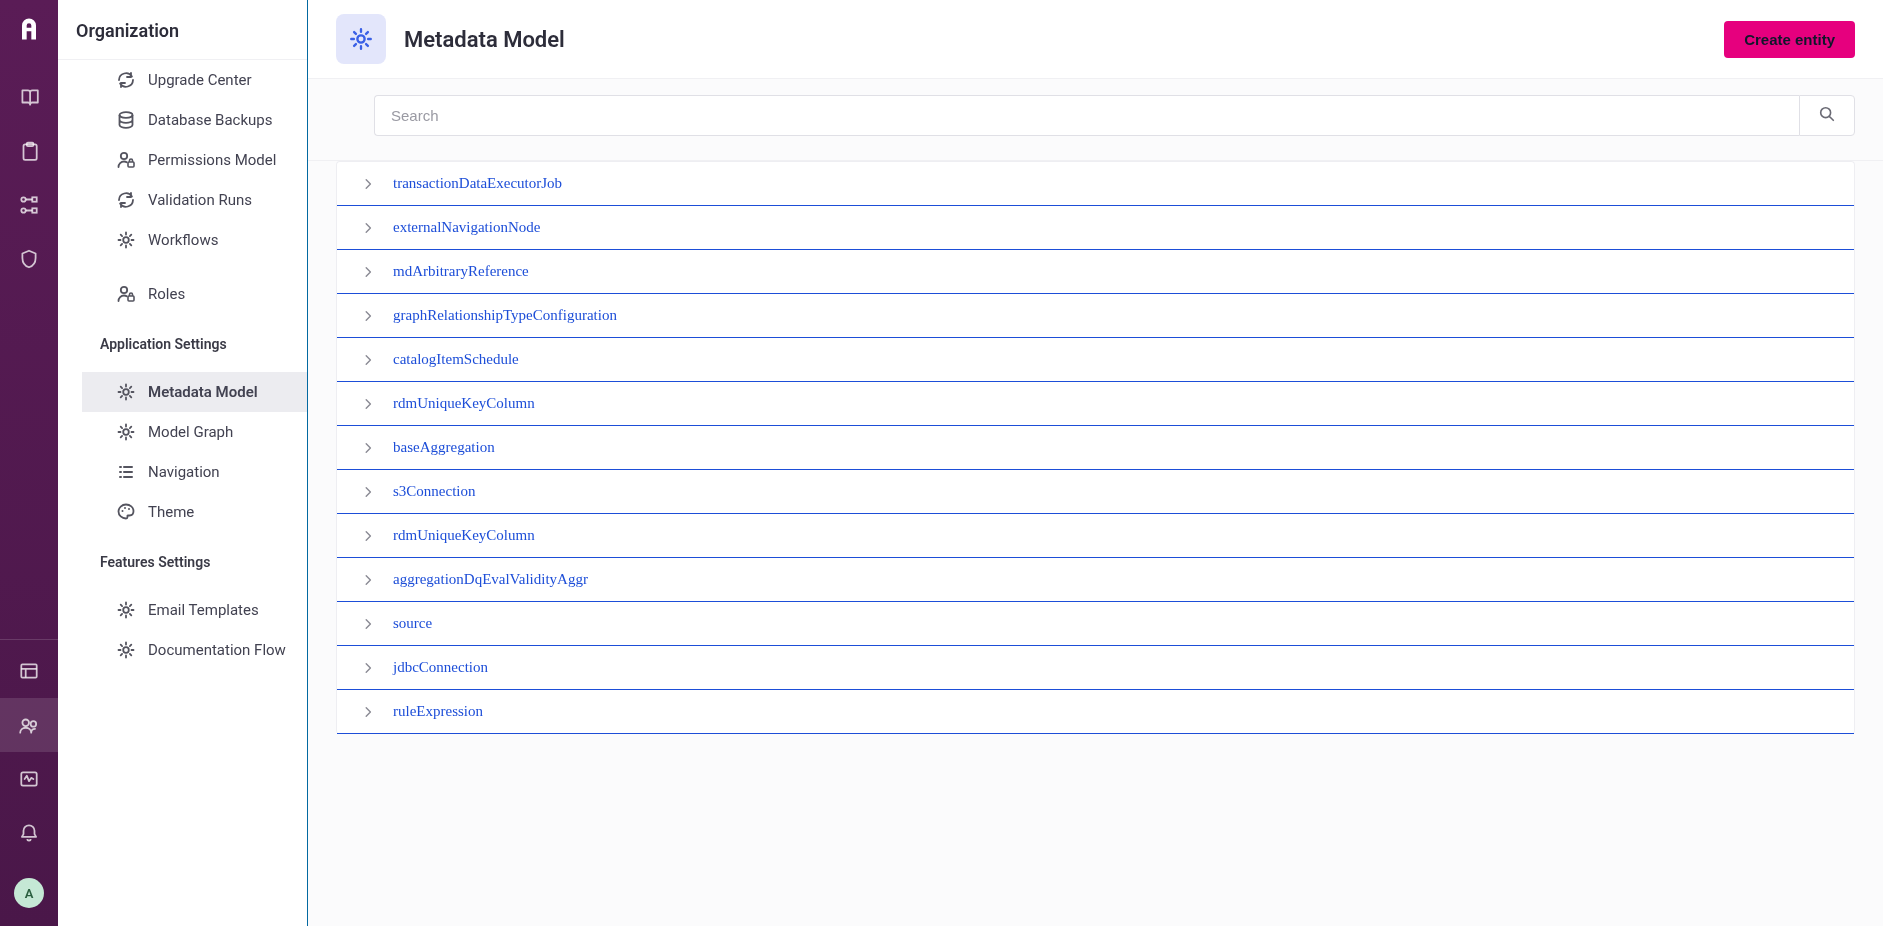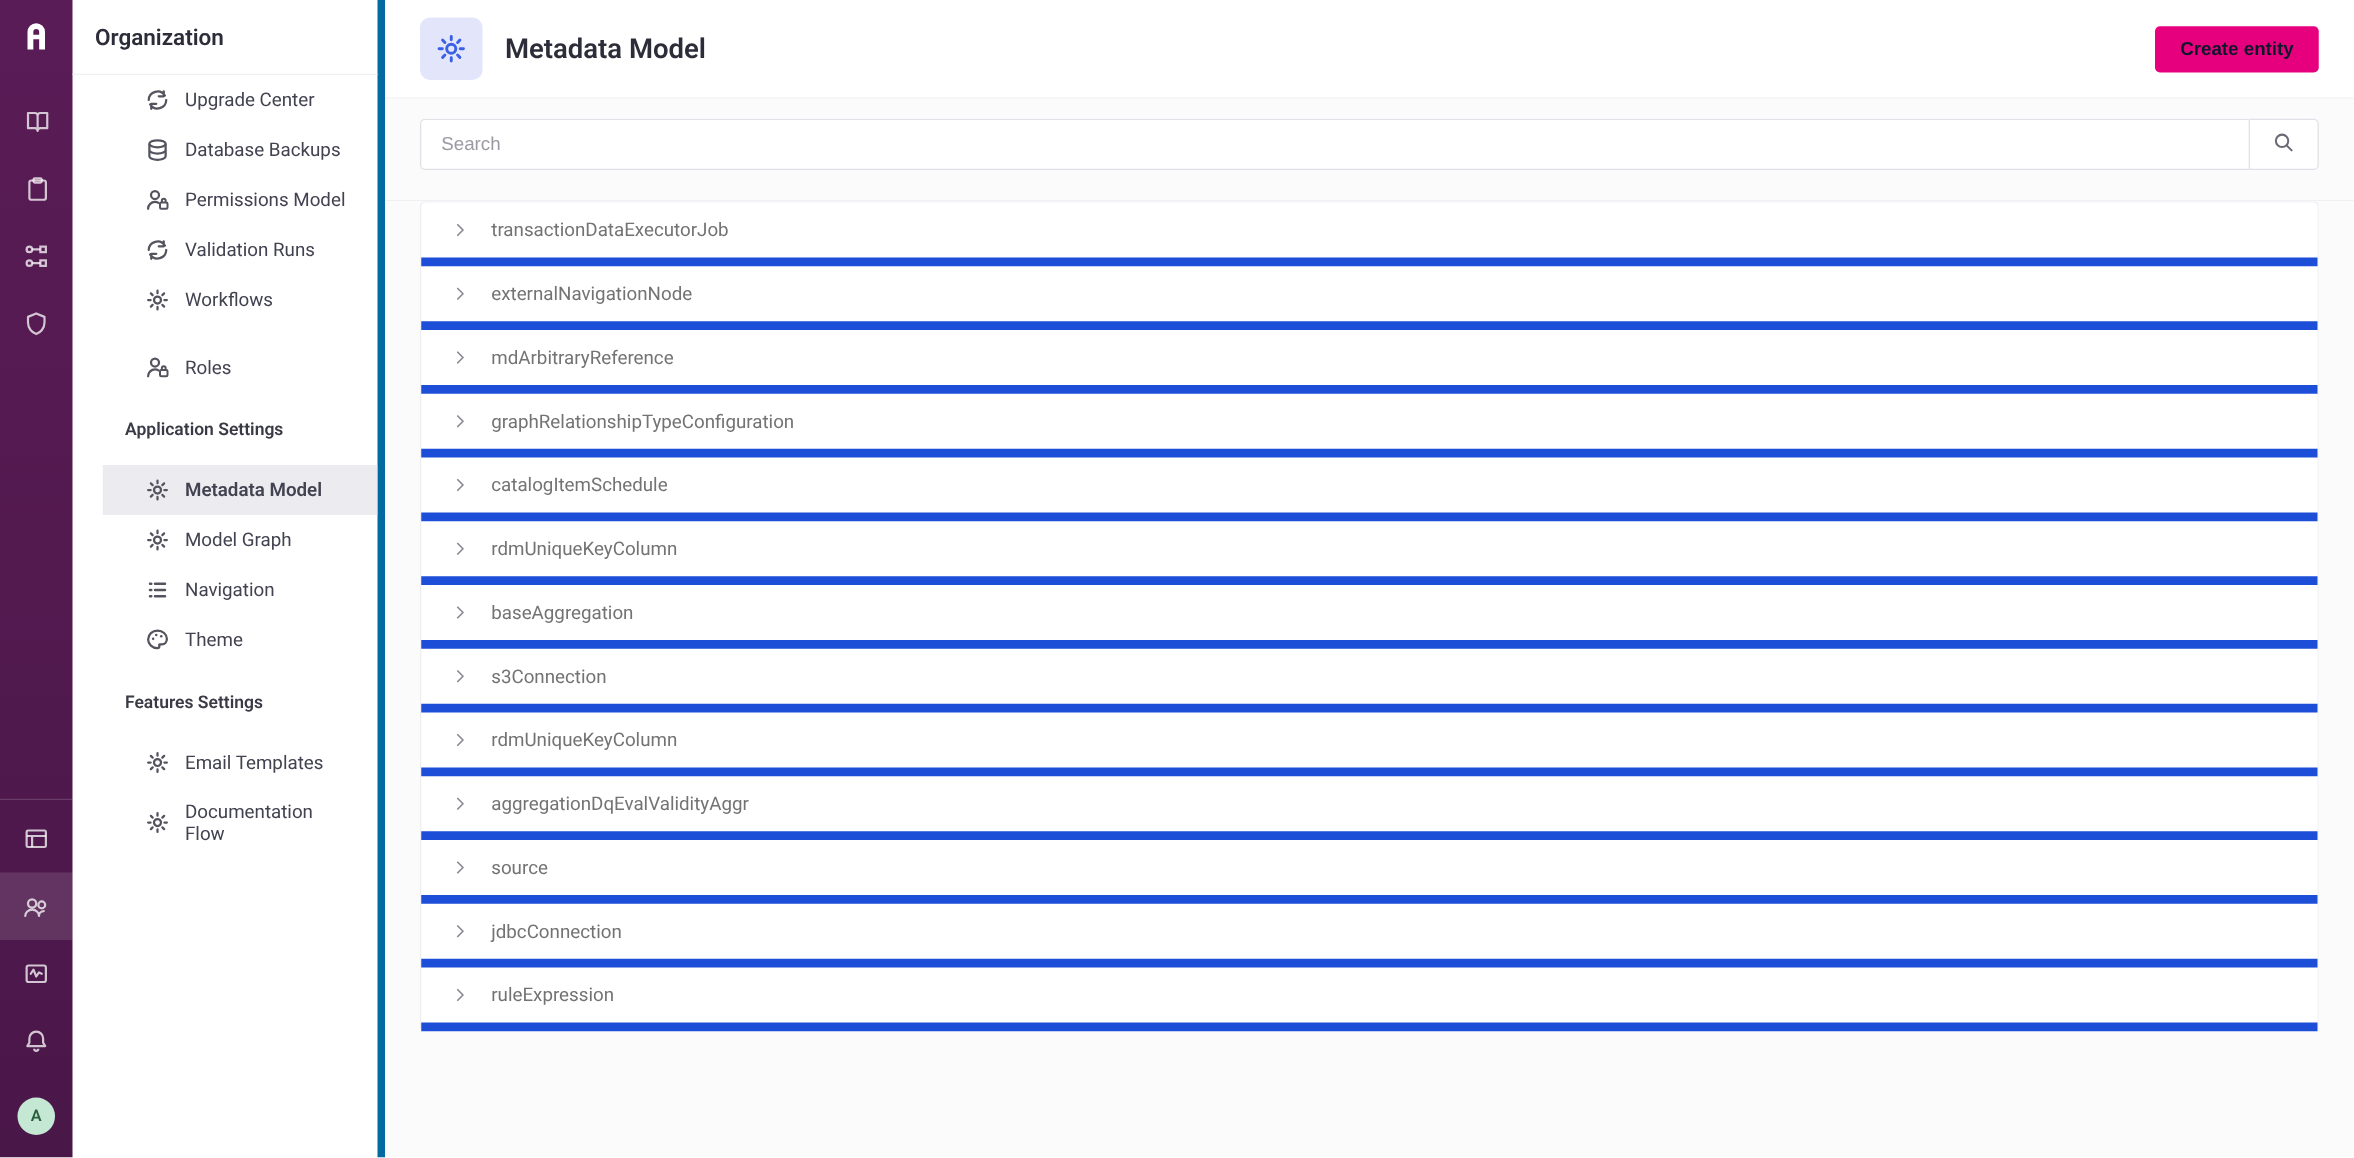--- a/index.html
+++ b/index.html
@@ -36,21 +36,21 @@
     width: 30px; height: 30px; border-radius: 50%;
     background: #c5e8d5; color: #2a5f3f;
     display: flex; align-items: center; justify-content: center;
     font-size: 13px; font-weight: 600;
     margin: 18px 0;
   }
 
   
   .sidebar {
     width: 250px;
-    border-right: 6px solid #0369a1;
+    border-right: 1px solid #0369a1;
     display: flex; flex-direction: column;
     flex-shrink: 0;
     position: relative;
   }
   .sidebar-header {
     padding: 20px 18px 18px 18px;
     font-size: 18px; font-weight: 600;
     border-bottom: 1px solid #f0f0f3;
   }
   .sidebar-scroll {
@@ -121,20 +121,21 @@
   .search-input {
     flex: 1;
     border: 1px solid #e0e0e6;
     border-right: none;
     border-radius: 4px 0 0 4px;
     padding: 11px 16px;
     font-size: 15px;
     color: #15803d;
     outline: none;
     background: #fff;
+    margin-left: 38px;
   }
   .search-input::placeholder { color: #9a9aa3; }
   .search-btn {
     width: 56px;
     border: 1px solid #e0e0e6;
     border-radius: 0 4px 4px 0;
     background: #fff;
     color: #6a6a74;
     display: flex; align-items: center; justify-content: center;
     cursor: pointer;
@@ -150,24 +151,25 @@
   .entity-list-inner {
     background: #fff;
     border: 1px solid #eeeef2;
     border-radius: 4px;
     border-bottom: none;
   }
   .entity-row {
     display: flex; align-items: center;
     gap: 16px;
     padding: 13px 24px;
-    border-bottom: 7px solid #1d4ed8;
+    border-bottom: 1px solid #1d4ed8;
     cursor: pointer;
     font-size: 15px;
-    color: #737373;
+    color: #1d4ed8;
+    font-family: Liberation Serif, serif;
   }
   .entity-row .chev { color: #8a8a94; width: 16px; height: 16px; display:flex; align-items:center; justify-content:center;}
   .entity-row .chev svg { width: 14px; height: 14px; }
 </style>
 </head>
 <body>
 
 <svg width="0" height="0" style="position:absolute">
   <defs>
     <g id="i-refresh">

